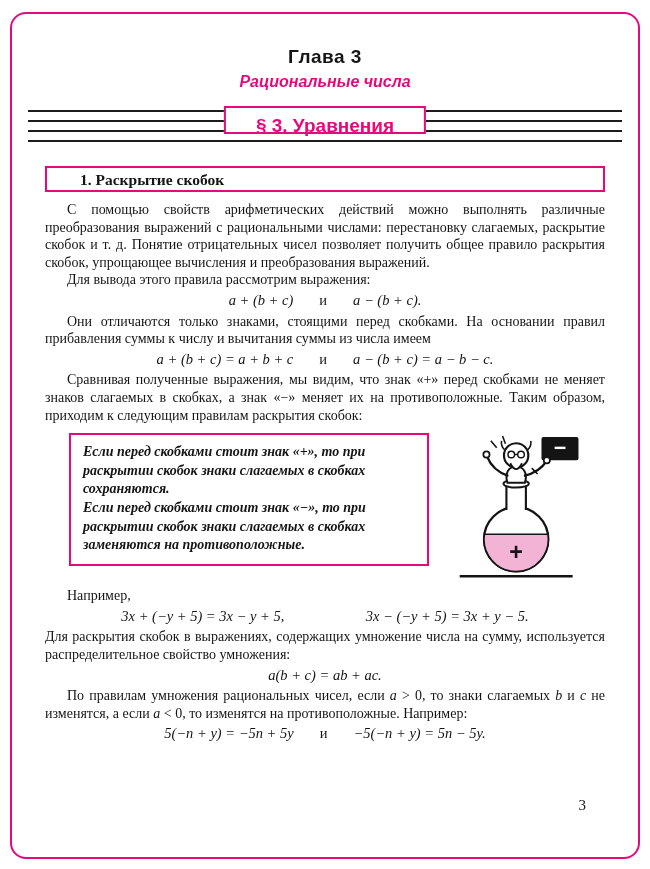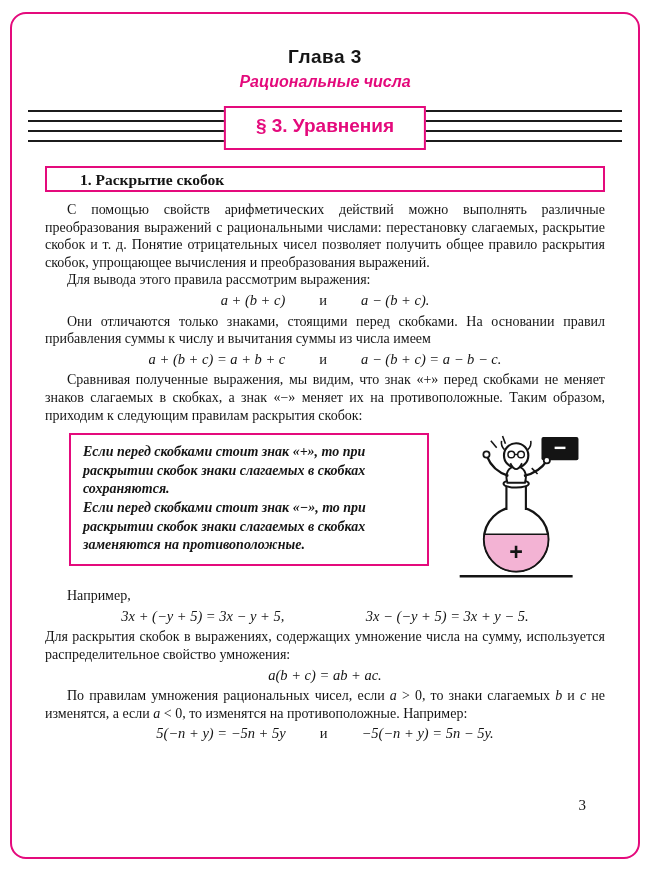--- a/index.html
+++ b/index.html
@@ -9,28 +9,28 @@
   .page { position:relative; width:650px; height:869px; background:#fff; overflow:hidden; }
   .frame { position:absolute; left:10px; top:12px; width:630px; height:847px;
            border:2.5px solid var(--accent); border-radius:16px; pointer-events:none; }
   .content { position:relative; padding:46px 45px 0 45px; }
   .chapter { text-align:center; font-family:"Liberation Sans", sans-serif; font-weight:bold; font-size:19px; letter-spacing:.5px; }
   .chapter-title { text-align:center; font-family:"Liberation Sans", sans-serif; font-weight:bold; font-style:italic;
                    font-size:16px; color:var(--accent); margin-top:5px; }
   .staff { position:relative; height:46px; margin:13px -17px 0 -17px; }
   .staff-line { position:absolute; left:0; right:0; height:1.5px; background:#1c1c1c; }
   .section-box { position:absolute; left:50%; top:2px; transform:translateX(-50%); background:#fff;
-                 border:2.5px solid var(--accent); padding:0 30px; height:44px; line-height:36px;
+                 border:2.5px solid var(--accent); padding:0 30px; height:28px; line-height:36px;
                  font-family:"Liberation Sans", sans-serif; font-weight:bold; font-size:19px;
                  color:var(--accent); white-space:nowrap; }
   .subsection-box { margin-top:16px; border:2px solid var(--accent); height:26px; line-height:24px;
                     padding-left:33px; font-weight:bold; font-size:15.5px; }
   .body-text { margin-top:9px; font-size:14px; line-height:17.6px; }
   p.para { text-align:justify; text-indent:22px; }
-  .formula { display:flex; justify-content:center; align-items:baseline; gap:34px;
+  .formula { display:flex; justify-content:center; align-items:baseline; gap:26px;
              font-style:italic; font-size:14.5px; padding:3px 0; }
   .formula .conj { font-style:normal; }
   .formula.spread { justify-content:space-evenly; gap:5px; }
   .rules-row { display:flex; align-items:flex-start; gap:10px; margin:9px 0 4px 24px; }
   .rules-box { flex:0 0 360px; border:2.5px solid var(--accent); padding:8px 10px 9px 12px;
                font-weight:bold; font-style:italic; font-size:14px; line-height:18.6px; }
   .rules-box p { text-align:left; }
   .illustration { flex:1; display:flex; justify-content:center; padding-top:2px; }
   .page-number { position:absolute; right:64px; bottom:55px; font-size:15px; }
   i.var { font-style:italic; }

